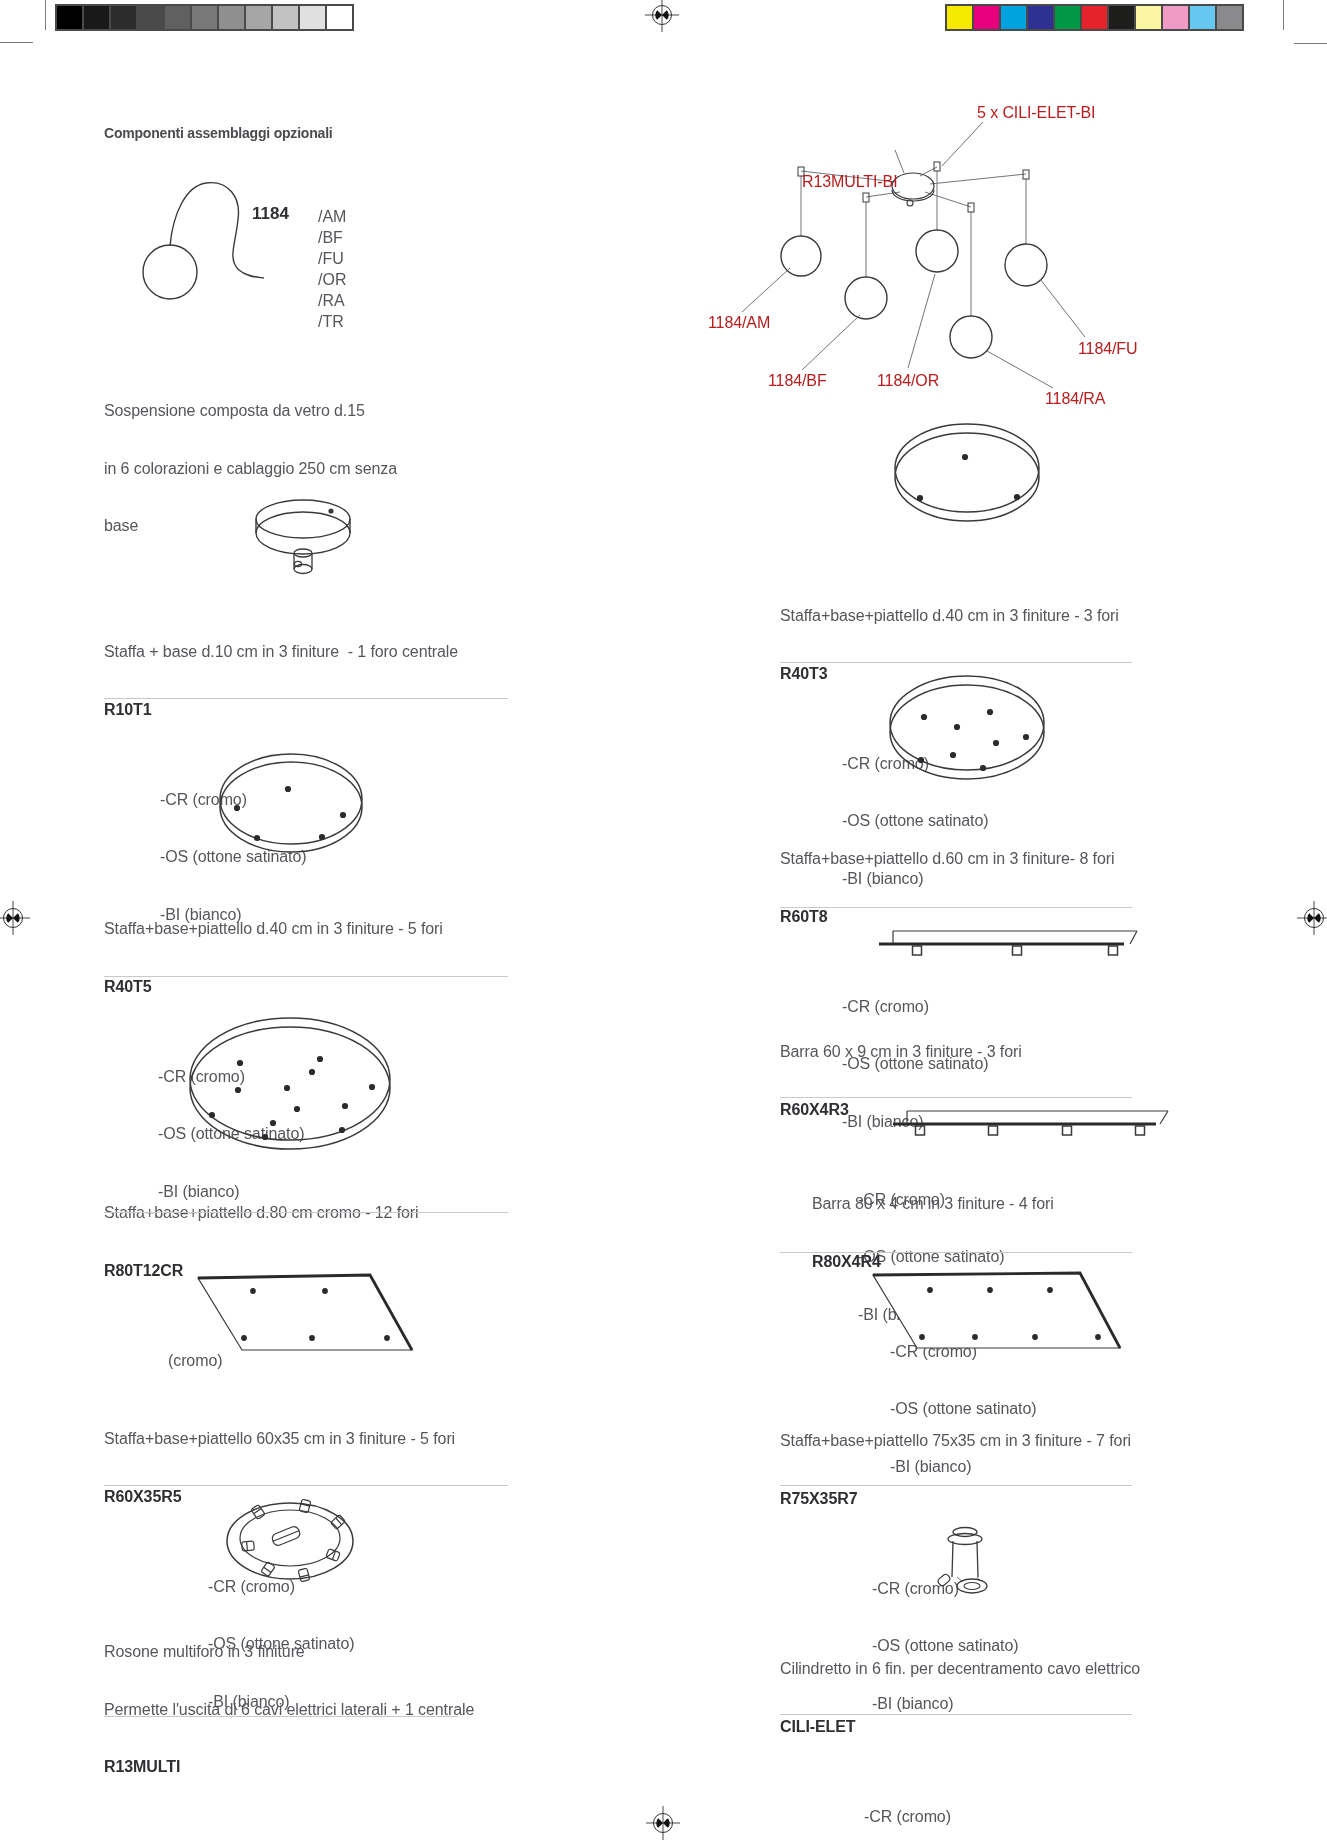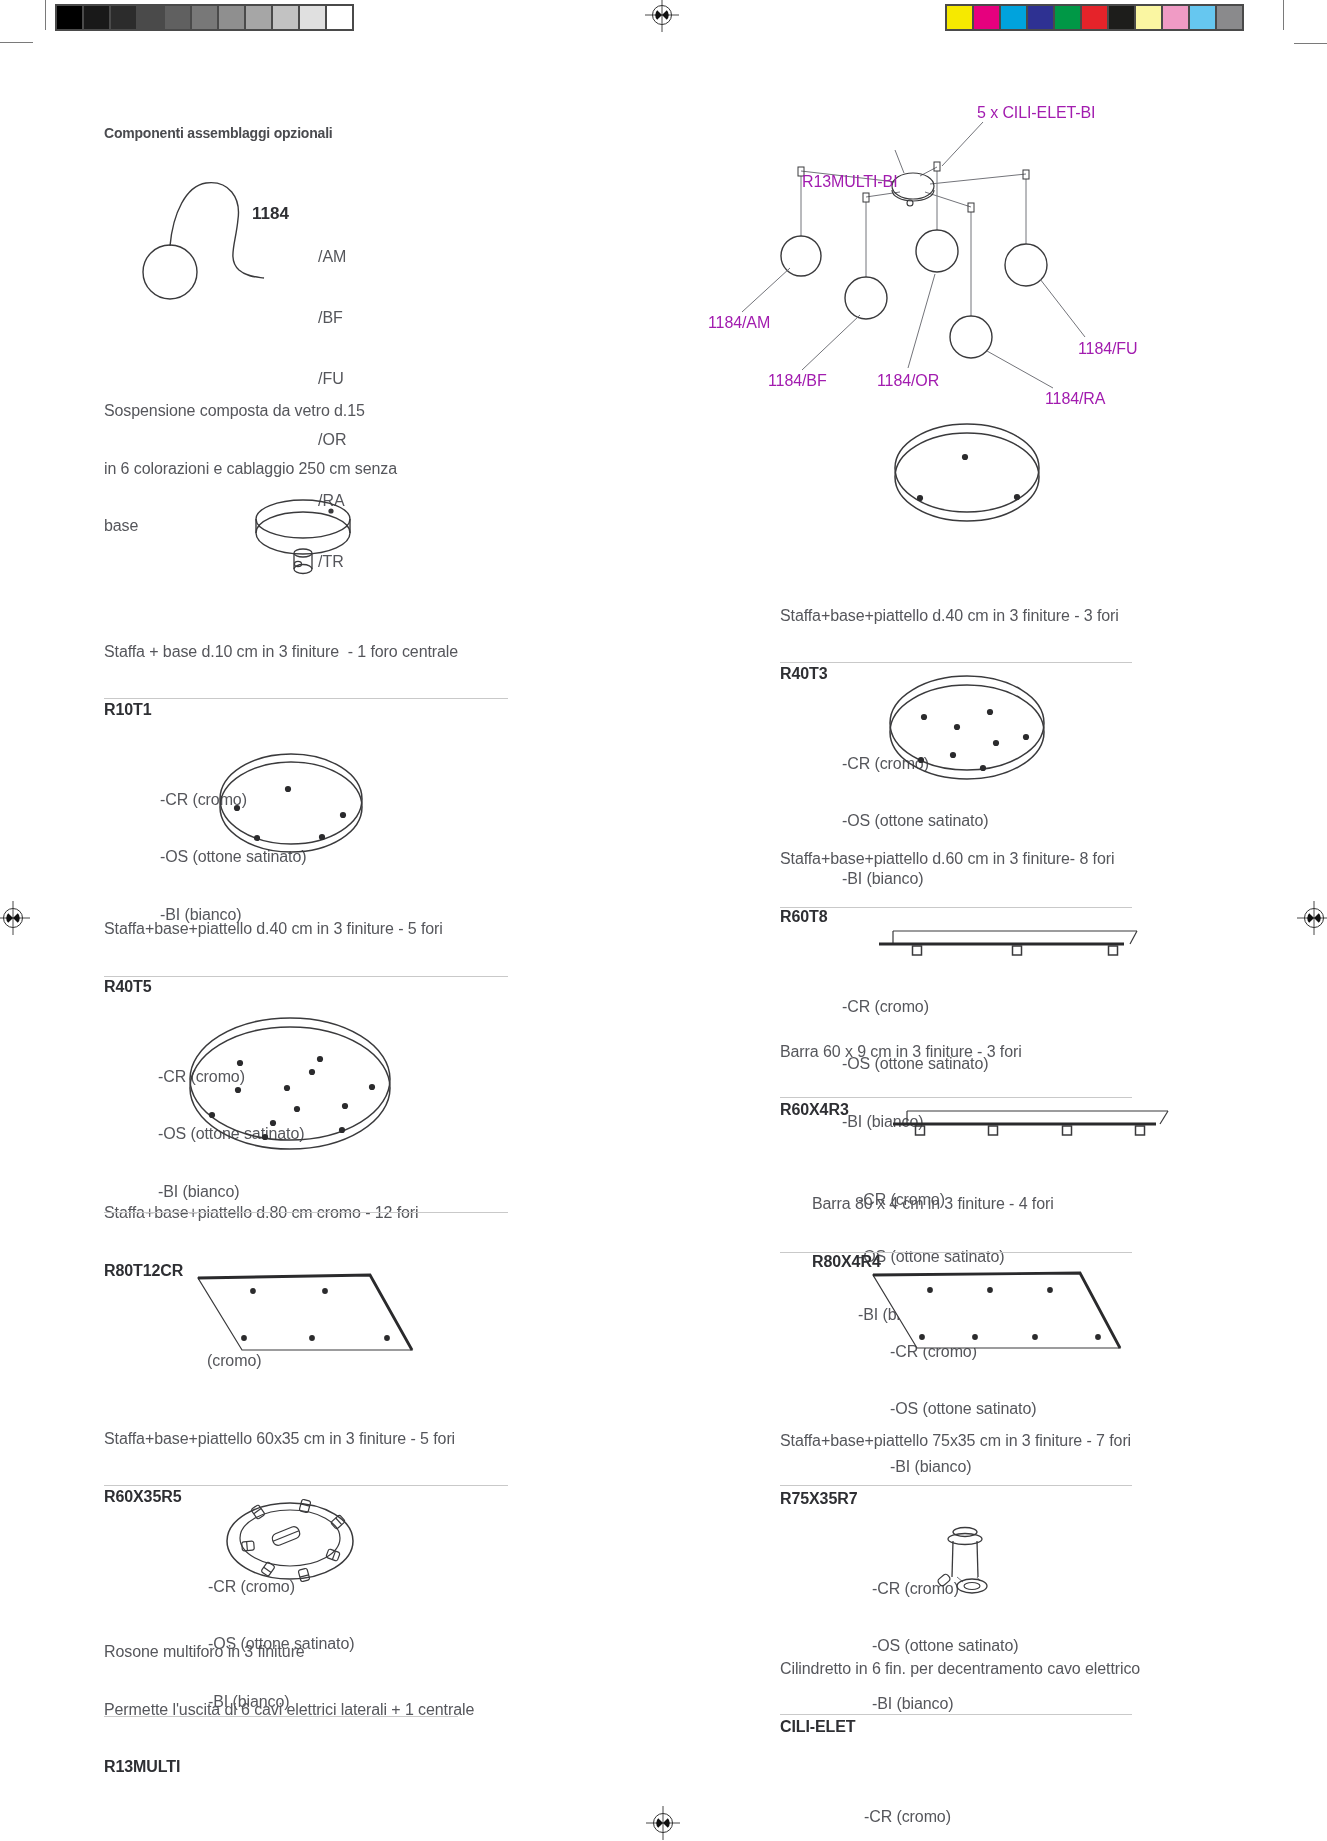--- a/index.html
+++ b/index.html
@@ -6,24 +6,24 @@
   .page{position:relative;width:1327px;height:1841px;background:#ffffff;overflow:hidden;
         font-family:"Liberation Sans", sans-serif;color:#55565b;}
   .t{position:absolute;white-space:pre;font-size:16px;line-height:21.5px;color:#55565b;letter-spacing:-0.1px;}
   .title{font-size:14px;font-weight:600;color:#4a4b4f;letter-spacing:-0.2px;}
   .pblock{position:absolute;white-space:pre;font-size:16px;letter-spacing:-0.1px;}
   .pblock .line{height:21.5px;line-height:21.5px;}
   .code{font-weight:bold;color:#2e2f33;}
   .coderow{position:relative;}
   .coderow .code{position:absolute;left:0;top:0;height:21.5px;line-height:21.5px;}
   .divider{position:absolute;height:0;border-top:1px solid #c9c9c9;}
-  .dlabel{position:absolute;white-space:pre;font-size:16px;line-height:18px;color:#a21caf;letter-spacing:-0.1px;}
+  .dlabel{position:absolute;white-space:pre;font-size:16px;line-height:18px;color:#b91c1c;letter-spacing:-0.1px;}
   .bigcode{position:absolute;font-size:17px;font-weight:bold;color:#2e2f33;white-space:pre;}
   .opts{position:absolute;font-size:16px;color:#55565b;}
-  .opts div{height:21px;line-height:21px;white-space:pre;margin-top:40px;}
+  .opts div{height:21px;line-height:21px;white-space:pre;}
   .bar{position:absolute;display:flex;}
   .bar .swatch{width:29px;height:27px;border:2px solid #4a4a4a;margin-left:-2px;box-sizing:border-box;}
   .tick{position:absolute;background:#7a7a7a;}
   svg{position:absolute;overflow:visible;}
   .drw{stroke:#3a3a3c;fill:none;}
   .thin{stroke:#73747a;stroke-width:1;fill:none;}
 </style>
 </head>
 <body>
 
@@ -171,21 +171,21 @@
       <circle cx="160" cy="88" r="3.1" fill="#2b2b2d"></circle>
     <circle cx="27" cy="97" r="3.1" fill="#2b2b2d"></circle>
       <circle cx="88" cy="105" r="3.1" fill="#2b2b2d"></circle>
     <circle cx="157" cy="112" r="3.1" fill="#2b2b2d"></circle>
       <circle cx="80" cy="119" r="3.1" fill="#2b2b2d"></circle>
   </svg>
   <div class="pblock" style="left:104px;top:1166px;">
     <div class="line">Staffa+base+piattello d.80 cm cromo - 12 fori</div>
     <div class="coderow">
       <span class="code">R80T12CR</span>
-      <div style="margin-left:103px;">
+      <div style="margin-left:64px;">
         <div class="line">(cromo)</div>
       </div>
     </div>
   </div>
   <div class="divider" style="left:104px;top:1212px;width:404px;"></div>
 
   <svg style="left:190px;top:1268px;" width="230" height="92">
     <polygon points="8,10 180,7 222,82 52,82" fill="#fff" stroke="#3a3a3c" stroke-width="1.2"></polygon>
     <polyline points="8,10 180,7 222,82" fill="none" stroke="#2a2a2c" stroke-width="2.8"></polyline>
     <circle cx="63" cy="23" r="2.9" fill="#2b2b2d"></circle>

